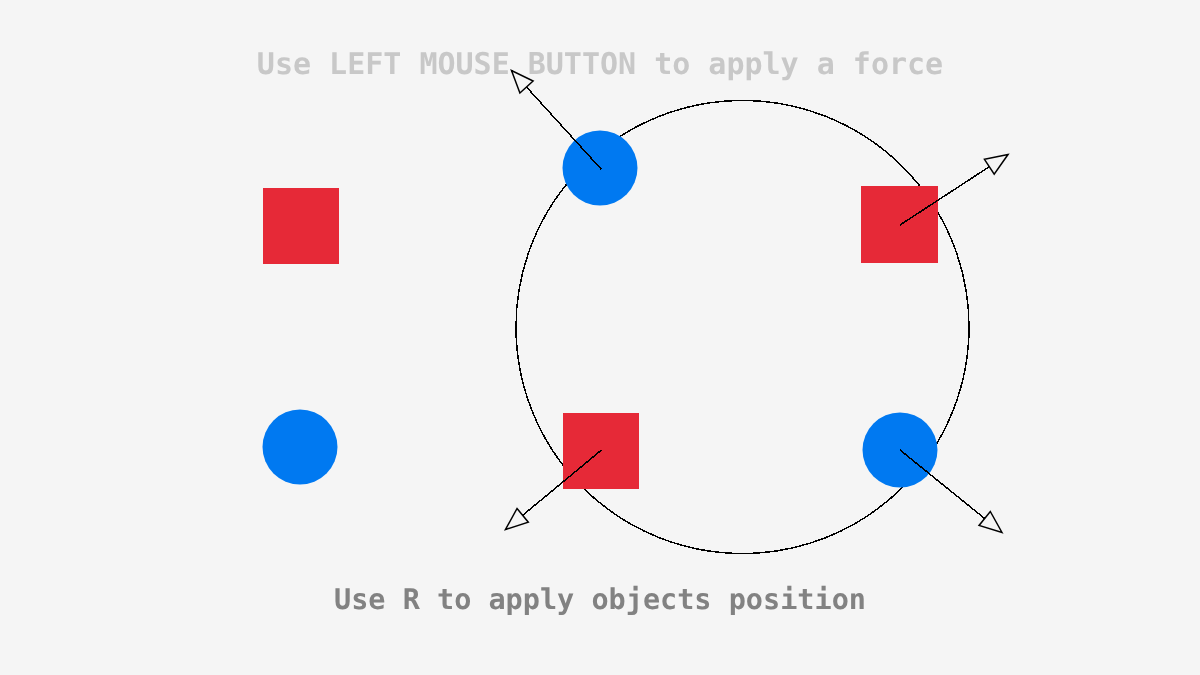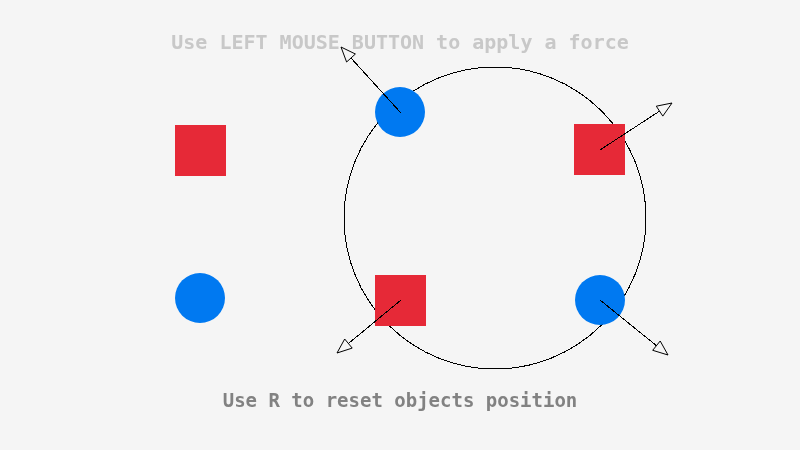--- a/index.html
+++ b/index.html
@@ -56,14 +56,14 @@
       <line x1="401" y1="113" x2="341" y2="47" stroke="#000000" stroke-width="1" shape-rendering="crispEdges"></line>
       <polygon points="341,47 346.6,62.0 355.4,54.0" fill="#f5f5f5" stroke="#000000" stroke-width="1"></polygon>
       <line x1="600" y1="150" x2="672" y2="103" stroke="#000000" stroke-width="1" shape-rendering="crispEdges"></line>
       <polygon points="672,103 656.3,106.2 662.8,116.1" fill="#f5f5f5" stroke="#000000" stroke-width="1"></polygon>
       <line x1="401" y1="300" x2="337" y2="353" stroke="#000000" stroke-width="1" shape-rendering="crispEdges"></line>
       <polygon points="337,353 352.2,348.1 344.7,339.0" fill="#f5f5f5" stroke="#000000" stroke-width="1"></polygon>
       <line x1="600" y1="300" x2="668" y2="355" stroke="#000000" stroke-width="1" shape-rendering="crispEdges"></line>
       <polygon points="668,355 660.2,341.0 652.7,350.3" fill="#f5f5f5" stroke="#000000" stroke-width="1"></polygon>
     </svg>
   <div class="msg msg-top" id="msg-top" style="color: rgb(200, 200, 200);">Use LEFT MOUSE BUTTON to apply a force</div>
-  <div class="msg msg-bottom" id="msg-bottom" style="color: rgb(130, 130, 130);">Use R to reset objects position</div>
+  <div class="msg msg-bottom" id="msg-bottom" style="color: rgb(130, 130, 130);">Use R to apply objects position</div>
 </div>
 
 </body></html>

